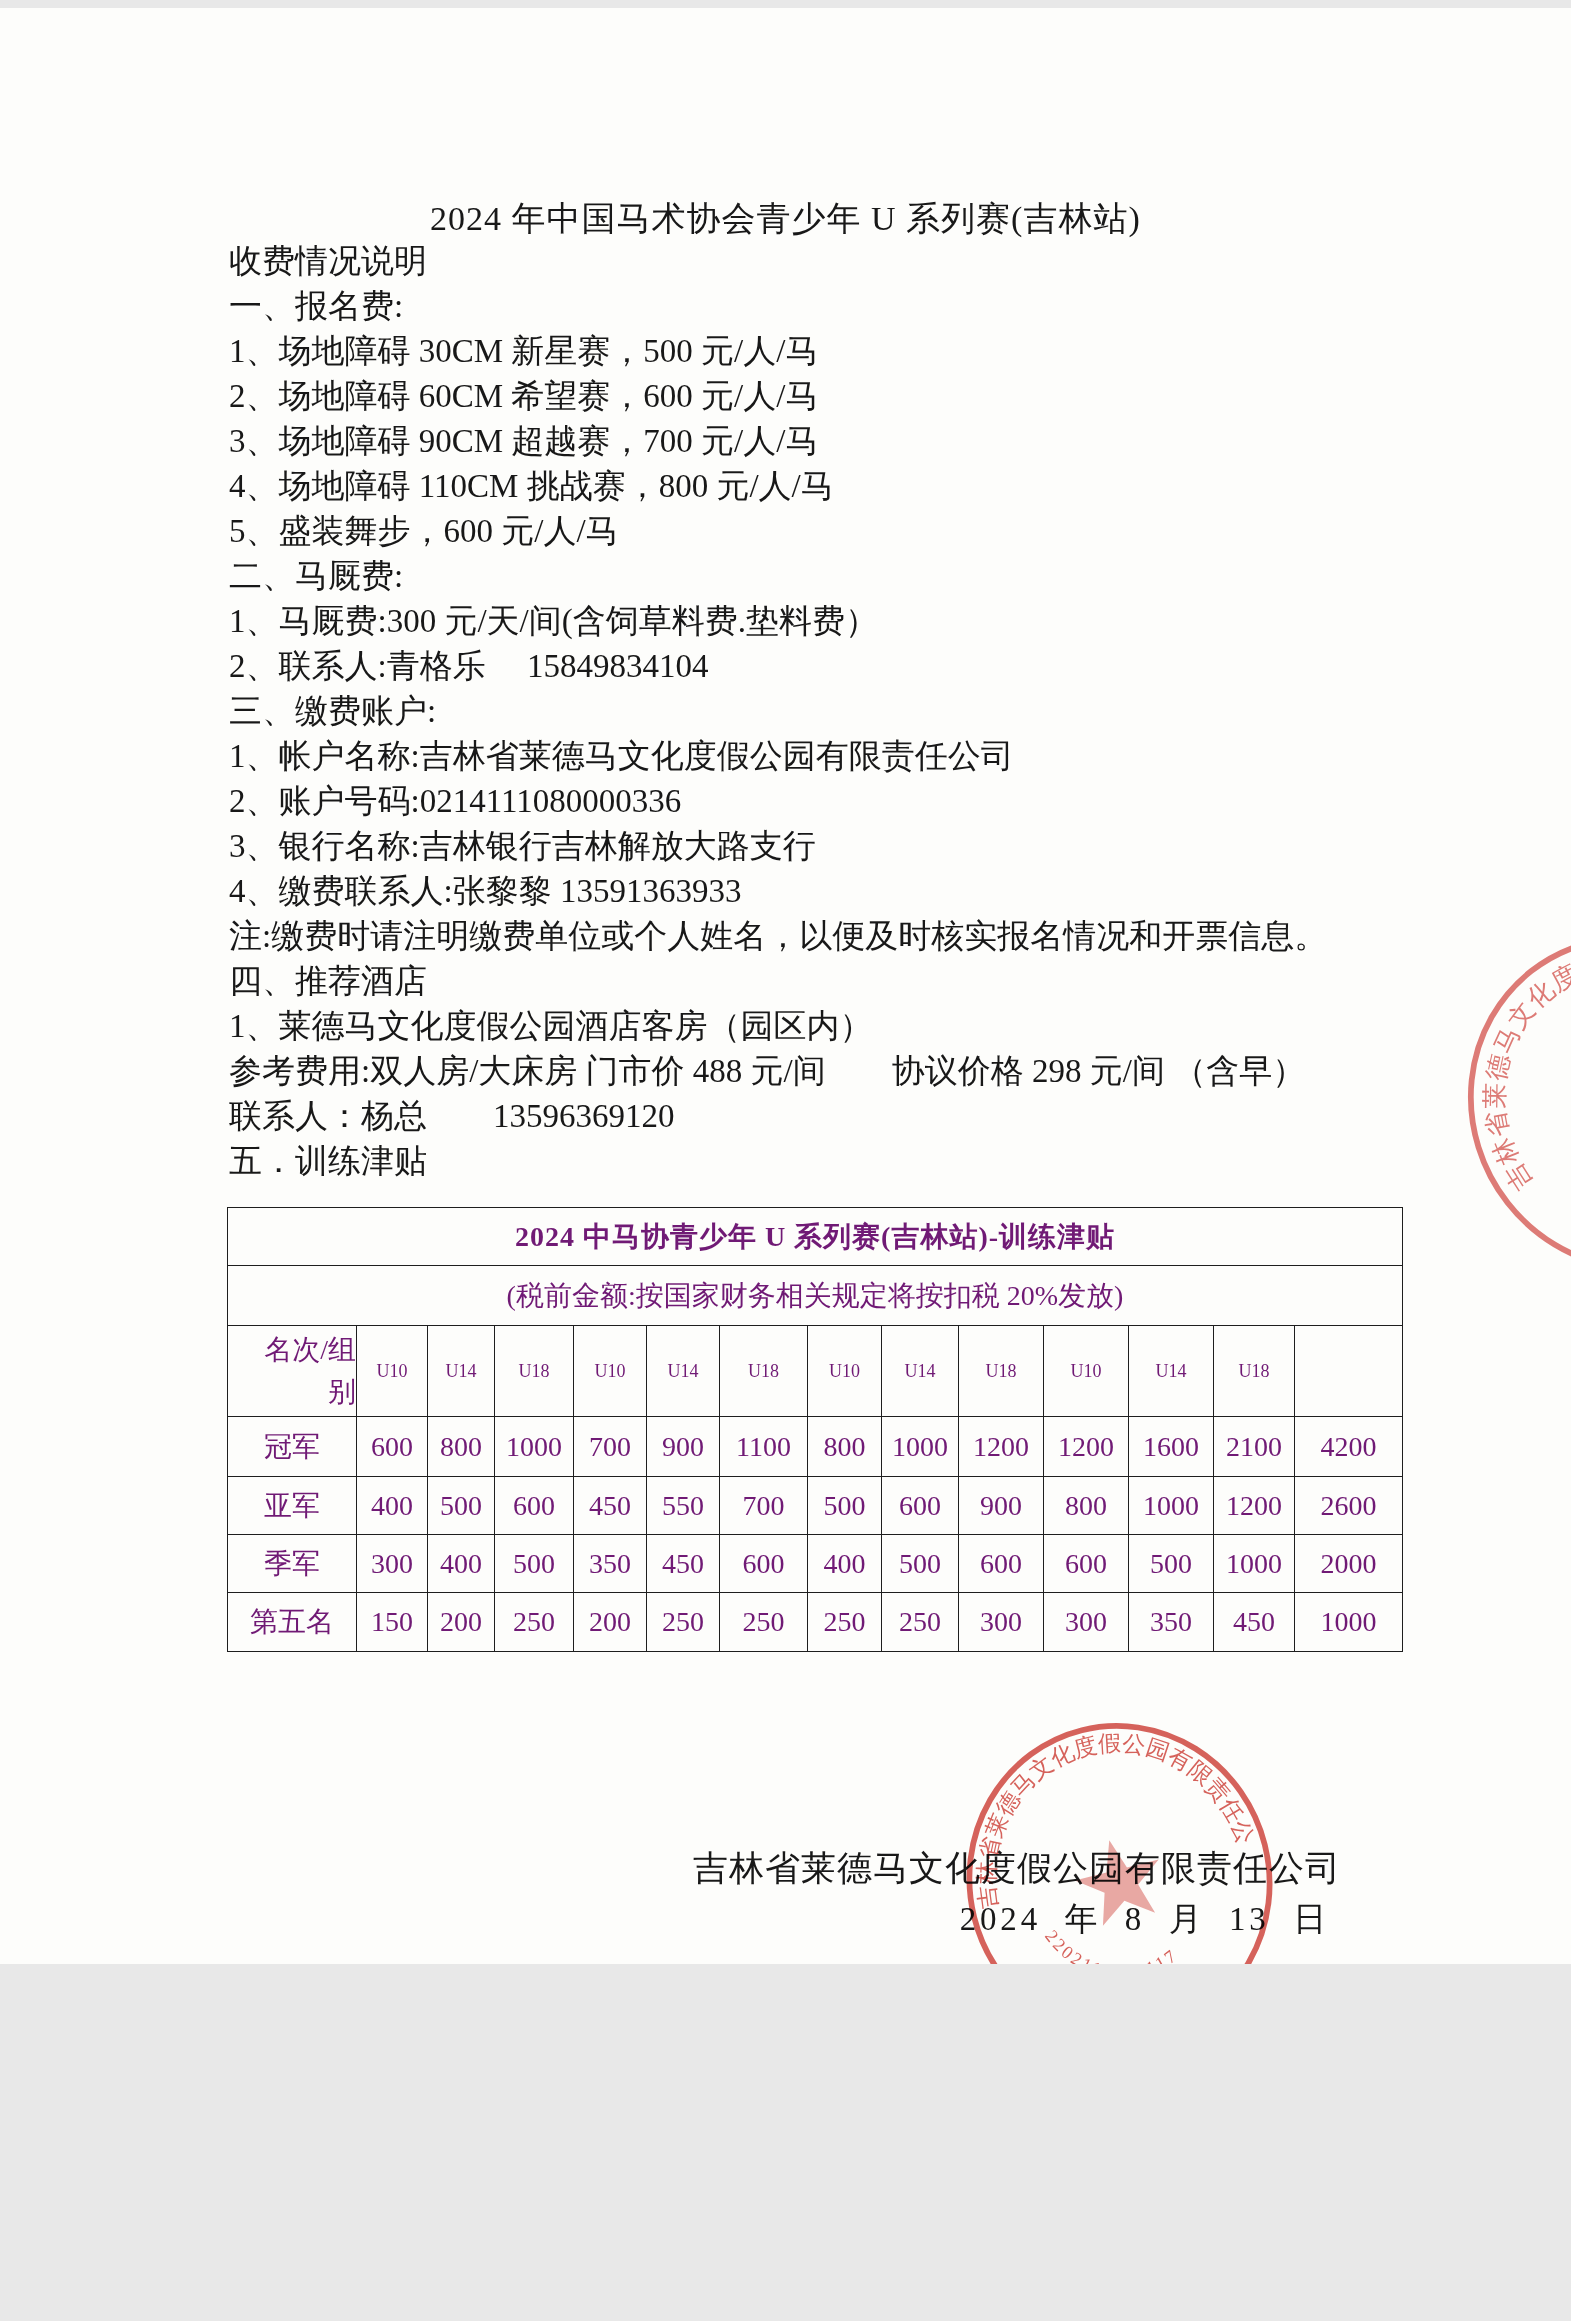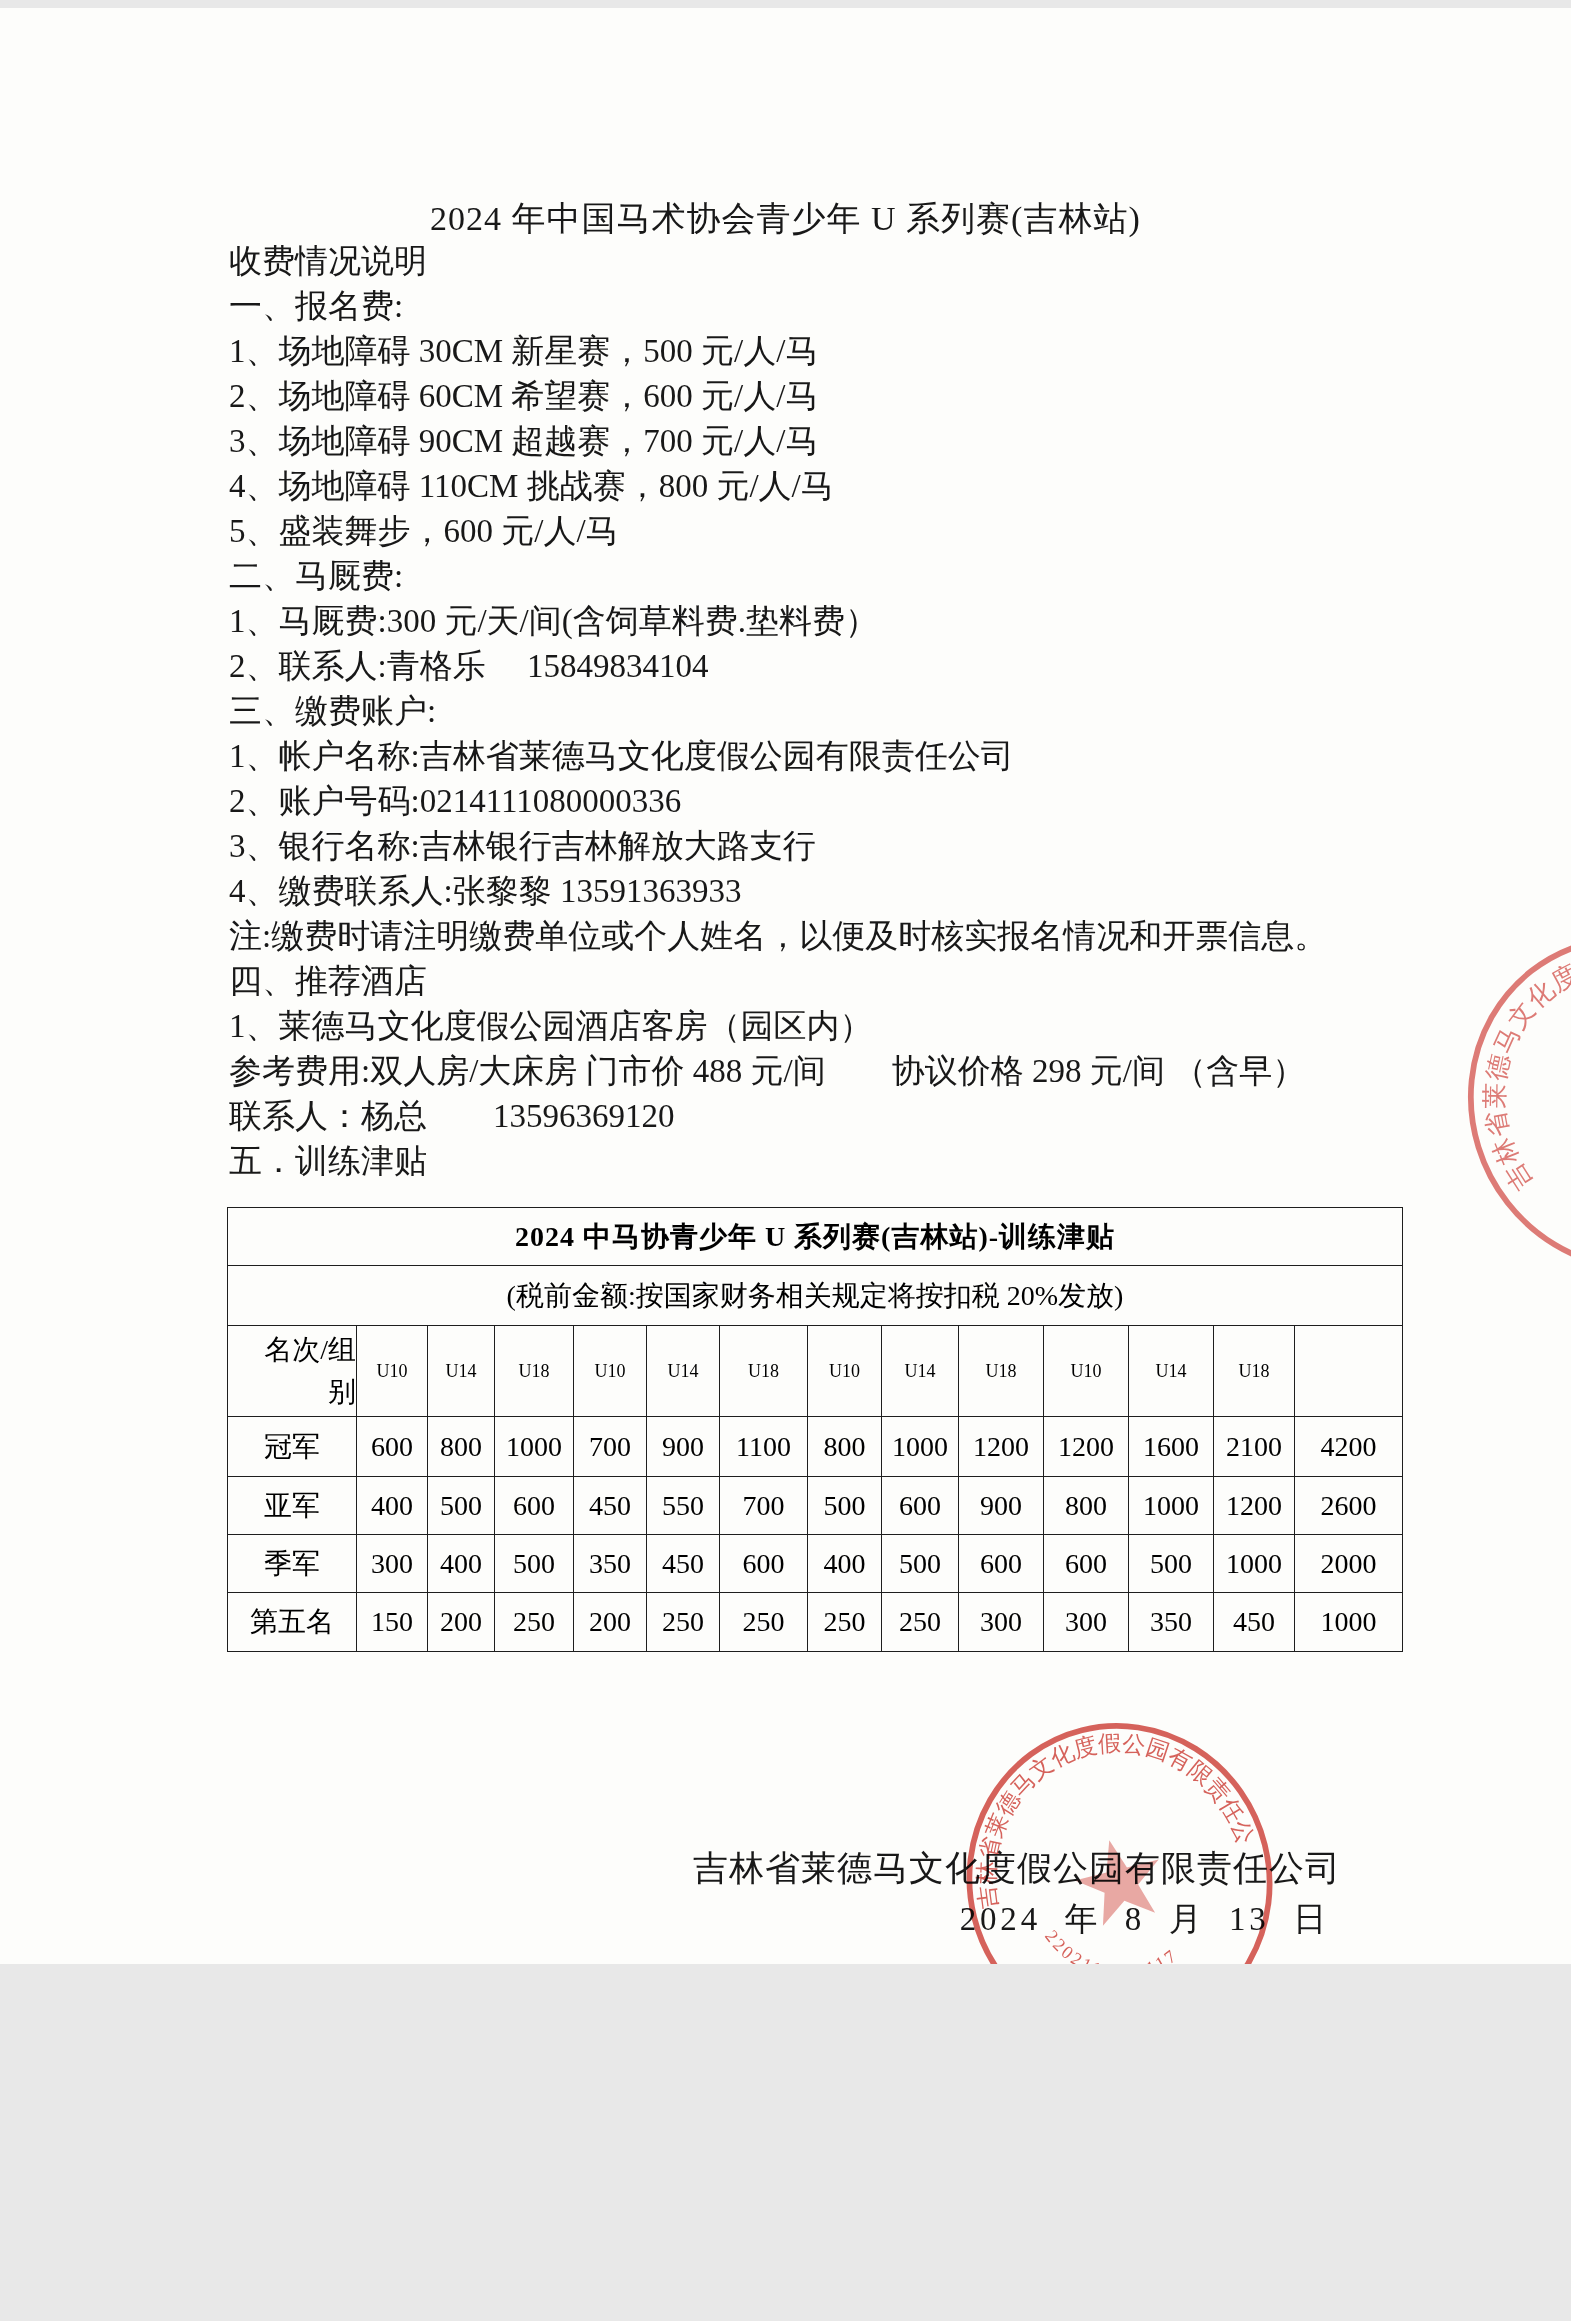--- a/index.html
+++ b/index.html
@@ -19,21 +19,21 @@
     white-space:pre;
   }
   .body-text{
     position:absolute;left:229px;top:231px;
     font-size:33px;line-height:45px;white-space:pre;
   }
   .doc-line{height:45px;}
   .fee-table{
     position:absolute;left:227px;top:1199px;
     border-collapse:collapse;table-layout:fixed;
-    font-size:27px;color:#000000;
+    font-size:27px;color:#701a75;
   }
   .fee-table td{
     border:1.9px solid #1e1e1e;
     text-align:center;vertical-align:middle;
     padding:0;overflow:hidden;
   }
   td.t-title{font-size:28px;font-weight:700;letter-spacing:1px;}
   td.t-note{font-size:28px;}
   td.t-level{text-align:left;padding-left:13.4px;font-size:28px;}
   td.t-rank{text-align:right;padding-left:11.5px;font-size:28px;line-height:1.5;}

